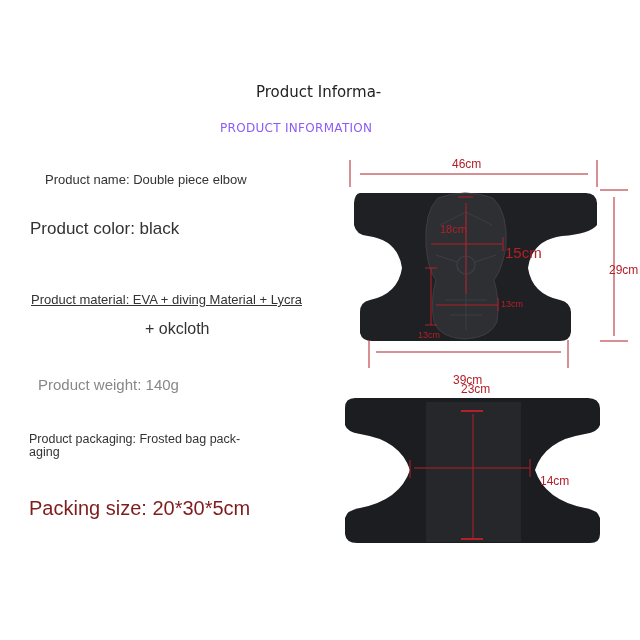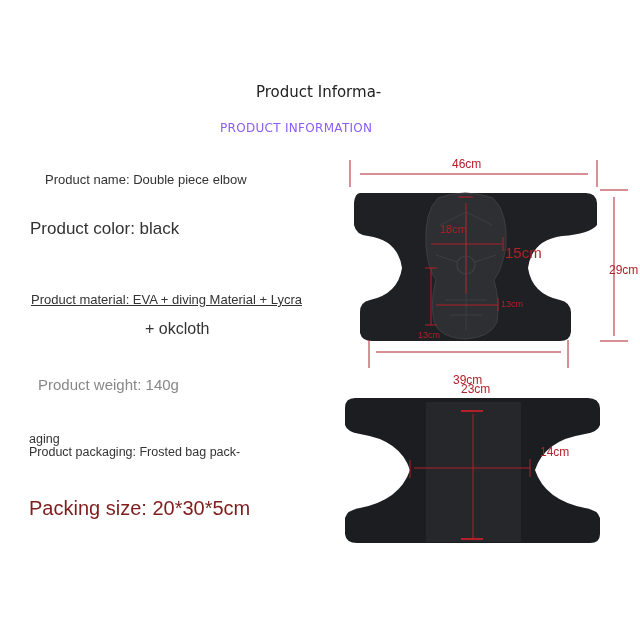--- a/index.html
+++ b/index.html
@@ -25,22 +25,22 @@
   <div>Product Informa-</div>
 </div>
 <div class="abs title-big">PRODUCT INFORMATION</div>
 
 <div class="abs spec s1">Product name: Double piece elbow</div>
 <div class="abs spec s2">Product color: black</div>
 <div class="abs spec s3">Product material: EVA + diving Material + Lycra</div>
 <div class="abs spec s3b">+ okcloth</div>
 <div class="abs spec s4">Product weight: 140g</div>
 <div class="abs spec s5">
+  <div>Product packaging: Frosted bag pack-</div>
   <div>aging</div>
-  <div>Product packaging: Frosted bag pack-</div>
 </div>
 <div class="abs spec s6">Packing size: 20*30*5cm</div>
 
 <svg width="640" height="640">
 
   <path d="M360,193 Q355,193 354,203 L354,225 Q356,235 368,236
        Q398,240 402,268 Q398,294 370,300 Q360,302 360,312 L360,333 Q362,341 372,341
        L560,341 Q570,341 571,332 L571,312 Q570,302 560,300 Q532,294 528,268
        Q532,240 562,236 Q590,234 597,225 L597,203 Q596,193 586,193 Z" fill="#1f2023"></path>
 
@@ -85,13 +85,13 @@
 </svg>
 
 <div class="abs dim" style="left:452px;top:157px;">46cm</div>
 <div class="abs dim" style="left:609px;top:263px;">29cm</div>
 <div class="abs dim" style="left:453px;top:373px;">39cm</div>
 <div class="abs dim" style="left:440px;top:192px;font-size:11px;margin-top:31px;">18cm</div>
 <div class="abs dim" style="left:505px;top:244px;font-size:15px;">15cm</div>
 <div class="abs dim" style="left:501px;top:299px;font-size:9px;">13cm</div>
 <div class="abs dim" style="left:418px;top:330px;font-size:9px;">13cm</div>
 <div class="abs dim" style="left:461px;top:382px;">23cm</div>
-<div class="abs dim" style="left:540px;top:445px;">14cm</div>
+<div class="abs dim" style="left:540px;top:474px;">14cm</div>
 
 </body></html>

